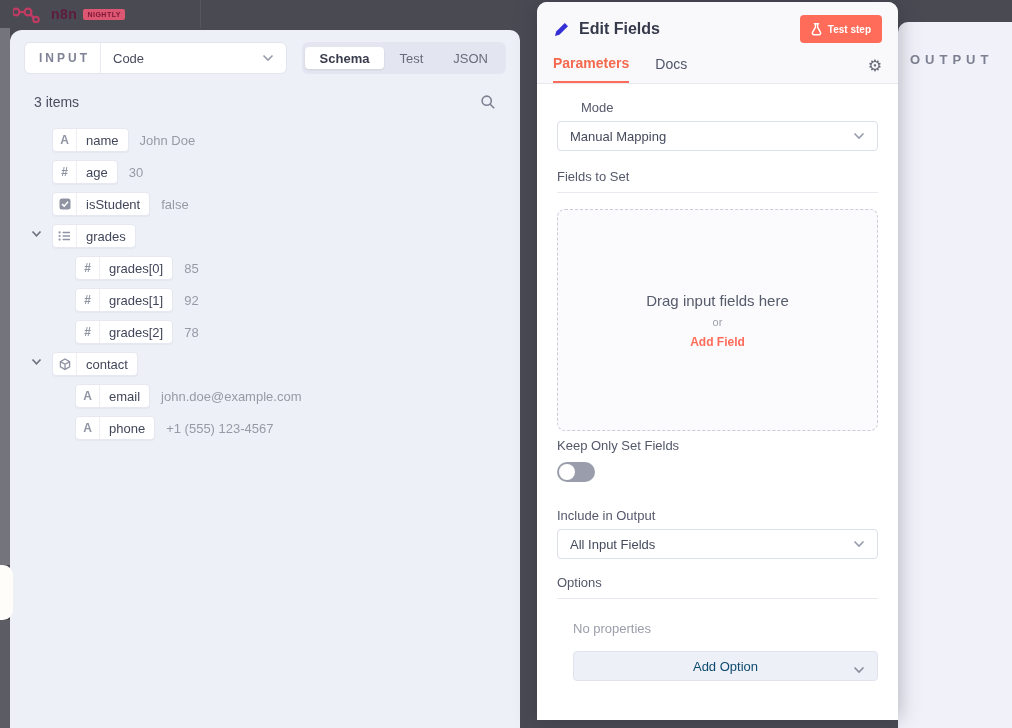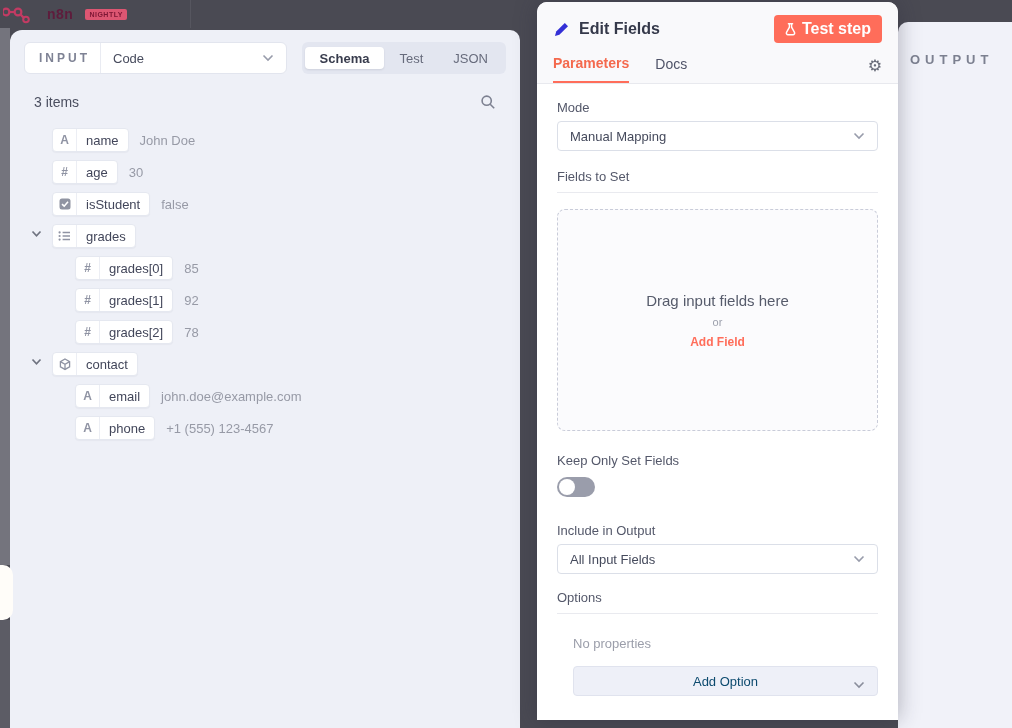--- a/index.html
+++ b/index.html
@@ -2,22 +2,22 @@
 <html><head>
 <meta charset="utf-8">
 <style>
   * { margin:0; padding:0; box-sizing:border-box; }
   html,body { width:1012px; height:728px; overflow:hidden;
     font-family:"Liberation Sans", sans-serif; background:#4a4a53; }
   .stage { position:relative; width:1012px; height:728px; }
 
   
   .topbar { position:absolute; left:0; top:0; width:1012px; height:28px; background:#4a4a53; z-index:1; }
-  .brandzone { position:absolute; left:6px; top:0; width:185px; height:28px; border-right:1px solid rgba(255,255,255,0.07);
-    display:flex; align-items:center; gap:12px; padding-left:0; }
+  .brandzone { position:absolute; left:16px; top:0; width:185px; height:28px; border-right:1px solid rgba(255,255,255,0.07);
+    display:flex; align-items:center; gap:6px; padding-left:0; }
   .brand-name { color:#5e1c3c; font-weight:bold; font-size:14px; letter-spacing:0.5px; }
   .badge { background:#dd5672; color:#7c1634; font-size:7px; font-weight:bold; letter-spacing:0.5px;
     padding:2px 4px; border-radius:2px; line-height:1; }
 
   
   .left-rail { position:absolute; left:0; top:28px; width:10px; height:537px; background:#74747d; z-index:2; }
   .left-rail-bottom { position:absolute; left:0; top:620px; width:10px; height:108px; background:#5c5c65; z-index:2; }
   .rail-notch { position:absolute; left:0; top:565px; width:13px; height:55px; background:#fffdf9;
     border-radius:0 10px 10px 0; z-index:3; }
 
@@ -51,40 +51,40 @@
   .tval { margin-left:11px; font-size:13px; color:#979aa6; }
 
   
   .dialog { position:absolute; left:537px; top:2px; width:361px; height:718px; background:#fff;
     border-radius:10px 10px 0 0; z-index:5; box-shadow:0 0 22px rgba(40,40,60,.35); }
   .dlg-header { background:#f9f9fb; border-radius:10px 10px 0 0; padding:13px 16px 0 16px;
     border-bottom:1px solid #e8e9ee; }
   .dlg-title-row { display:flex; align-items:center; }
   .dlg-title { font-size:16px; font-weight:bold; color:#35394a; margin-left:9px; flex:1; }
   .test-btn { display:inline-flex; align-items:center; gap:6px; background:#ff6d5a; color:#fff;
-    border:none; border-radius:4px; height:28px; padding:0 11px; font-size:16px; font-weight:bold;
+    border:none; border-radius:4px; height:28px; padding:0 11px; font-size:10px; font-weight:bold;
     font-family:"Liberation Sans", sans-serif; cursor:pointer; }
   .dlg-tabs { display:flex; align-items:center; margin-top:12px; }
   .dlg-tab { font-size:14px; padding-bottom:10px; margin-right:26px; cursor:pointer; color:#4f5368; }
   .dlg-tab.active { color:#f4694d; font-weight:bold; border-bottom:2px solid #ff6d5a; }
   .gear { margin-left:auto; color:#676b78; font-size:16px; padding-bottom:8px; cursor:pointer;
     font-family:"DejaVu Sans", sans-serif; }
   .dlg-body { padding:16px 20px; }
-  .fld-label { font-size:13px; color:#54586a; margin-bottom:6px; }
+  .fld-label { font-size:13px; color:#54586a; margin-bottom:6px;margin-left:24px; }
   .select { height:30px; border:1px solid #dbdfe8; border-radius:4px; background:#fff;
     display:flex; align-items:center; padding:0 12px; font-size:13px; color:#454a5c; cursor:pointer; }
   .select .sel-chev { margin-left:auto; display:flex; }
   .section-hdr { font-size:13px; color:#54586a; margin-top:18px; padding-bottom:8px;
     border-bottom:1px solid #e9eaef; }
   .dropzone { margin-top:16px; height:222px; border:1px dashed #c9ccd9; border-radius:8px;
     background:#fbfbfd; display:flex; flex-direction:column; align-items:center; justify-content:center; }
   .dz-line1 { font-size:15px; color:#565b6b; }
   .dz-or { font-size:11px; color:#9ca0ac; margin:7px 0; }
   .dz-add { font-size:12px; font-weight:bold; color:#ff6d5a; cursor:pointer; }
-  .toggle-label { font-size:13px; color:#54586a; margin-top:22px; }
+  .toggle-label { font-size:13px; color:#54586a; margin-top:7px; }
   .toggle { margin-top:9px; width:38px; height:20px; border-radius:10px; background:#9a9dab;
     position:relative; cursor:pointer; }
   .toggle-knob { position:absolute; left:2px; top:2px; width:16px; height:16px; border-radius:50%; background:#fff; }
   .include-label { font-size:13px; color:#54586a; margin-top:26px; margin-bottom:6px; }
   .no-props { font-size:13px; color:#9b9eaa; margin:22px 0 0 16px; }
   .add-option { position:relative; margin:15px 0 12px 16px; width:calc(100% - 16px); height:30px;
     background:#eef0f8; border:1px solid #e0e3ee; border-radius:4px; display:flex; align-items:center;
     justify-content:center; font-size:13px; color:#0c4a6e; cursor:pointer; }
   .add-option .sel-chev { position:absolute; right:12px; top:10px; }
 

